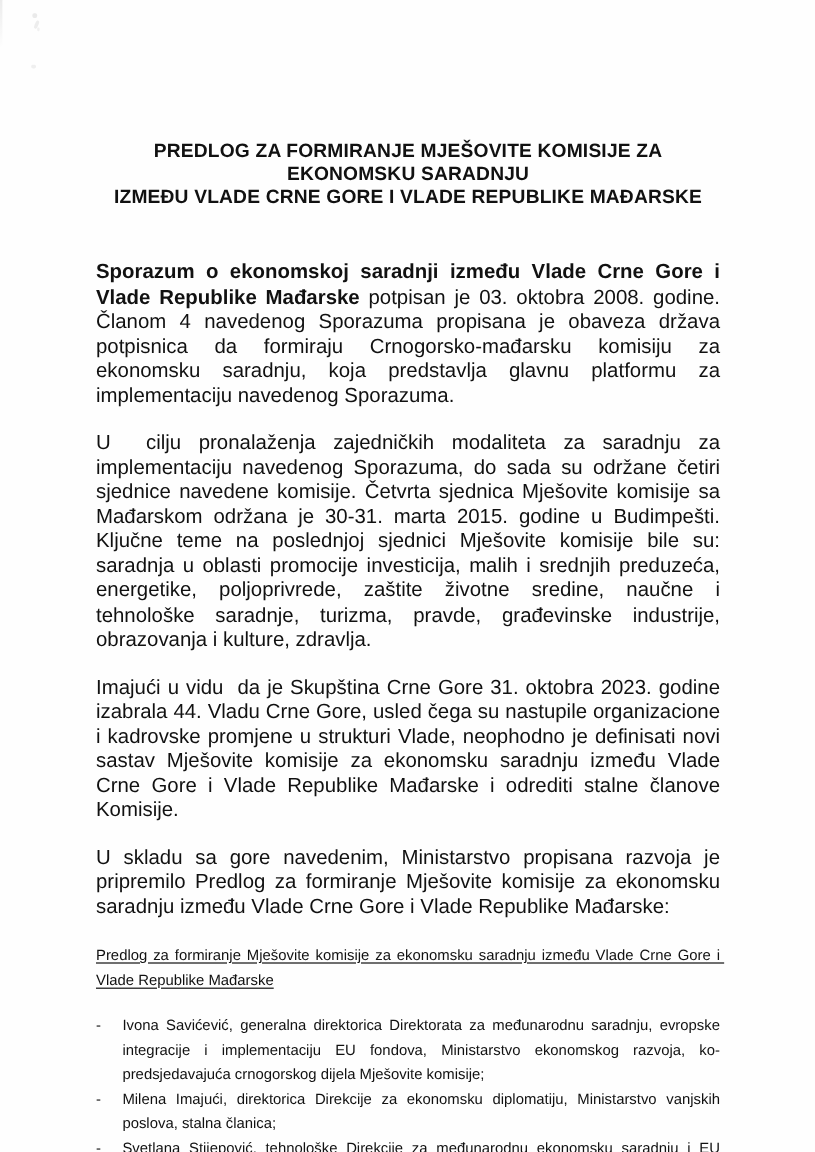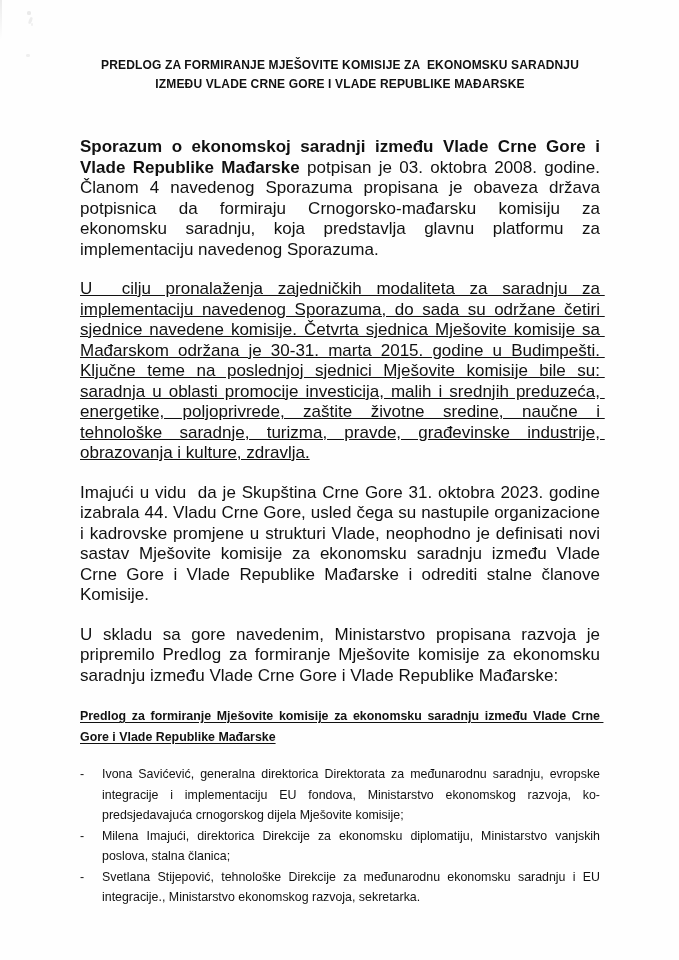--- a/index.html
+++ b/index.html
@@ -46,24 +46,24 @@
 
   .content {
     position: absolute;
     left: 80px;
     top: 0;
     width: 520px;
   }
 
   
   .doc-title {
-    margin: 14px;
-    padding-top: 42px;
+    margin: 0;
+    padding-top: 117px;
     text-align: center;
-    font-size: 12px;
+    font-size: 16px;
     font-weight: bold;
     line-height: 19px;
     letter-spacing: .15px;
     white-space: pre-wrap;
   }
   .title-line2 {
     display: block;
   }
 
   
@@ -72,29 +72,29 @@
     text-align: justify;
     font-size: 17px;
     line-height: 20.5px;
     white-space: pre-wrap;
     hyphens: none;
   }
   .para .lead {
     font-weight: bold;
   }
   .p1 { margin-top: 43px; }
-  .p2 { margin-top: 19px; text-decoration: underline; }
+  .p2 { margin-top: 19px; }
   .p3 { margin-top: 19px; }
   .p4 { margin-top: 19px; }
 
   .section-heading {
     margin: 0;
     margin-top: 20px;
     font-size: 12.4px;
-    font-weight: bold;
+    font-weight: normal;
     line-height: 20.5px;
     text-align: justify;
     text-decoration: underline;
     text-underline-offset: 2px;
     white-space: pre-wrap;
   }
 
   .member-list {
     margin: 0;
     margin-top: 17px;

